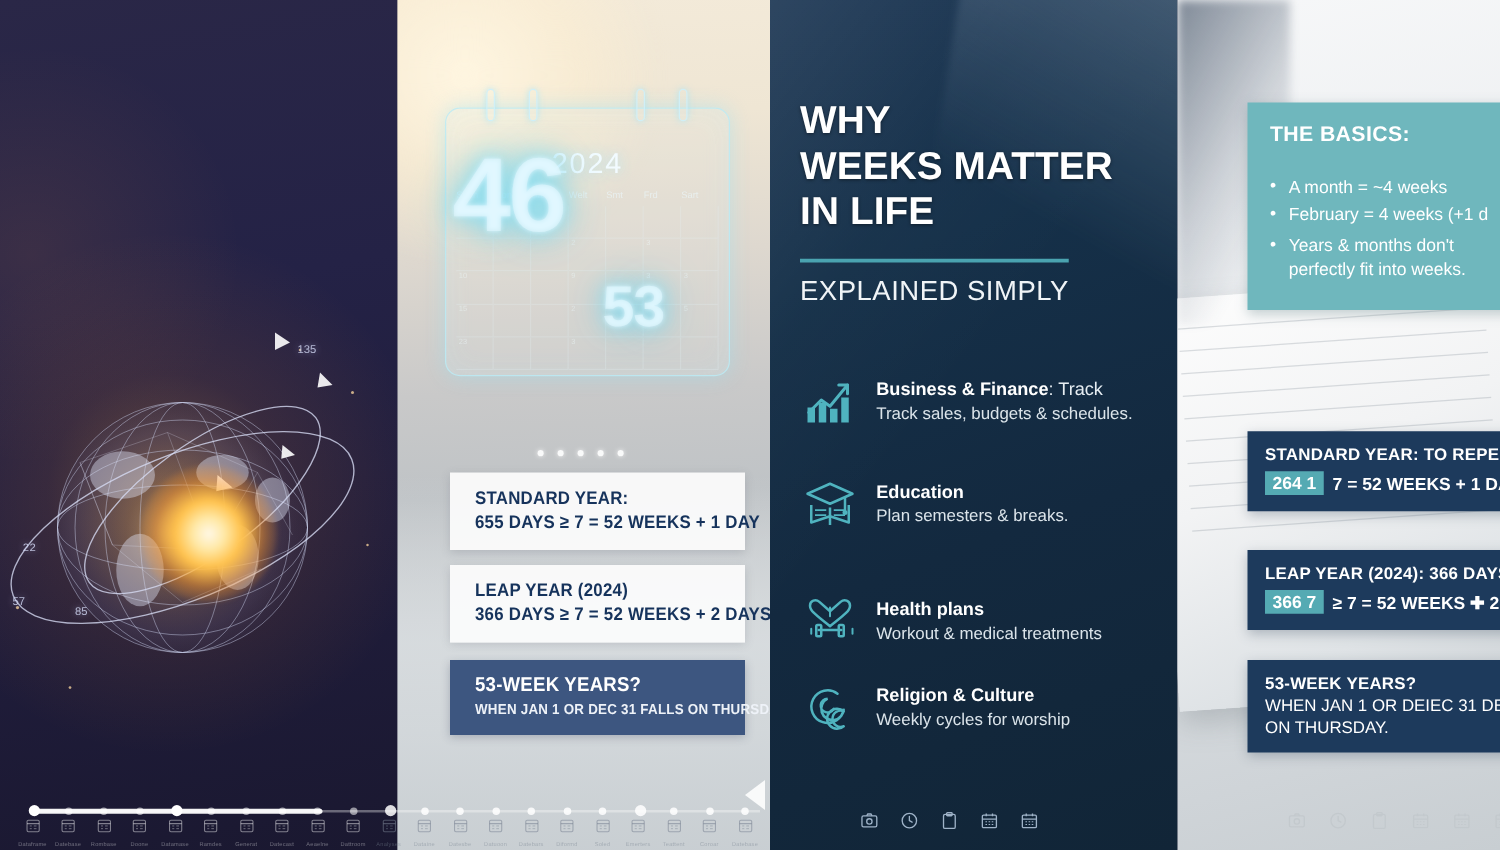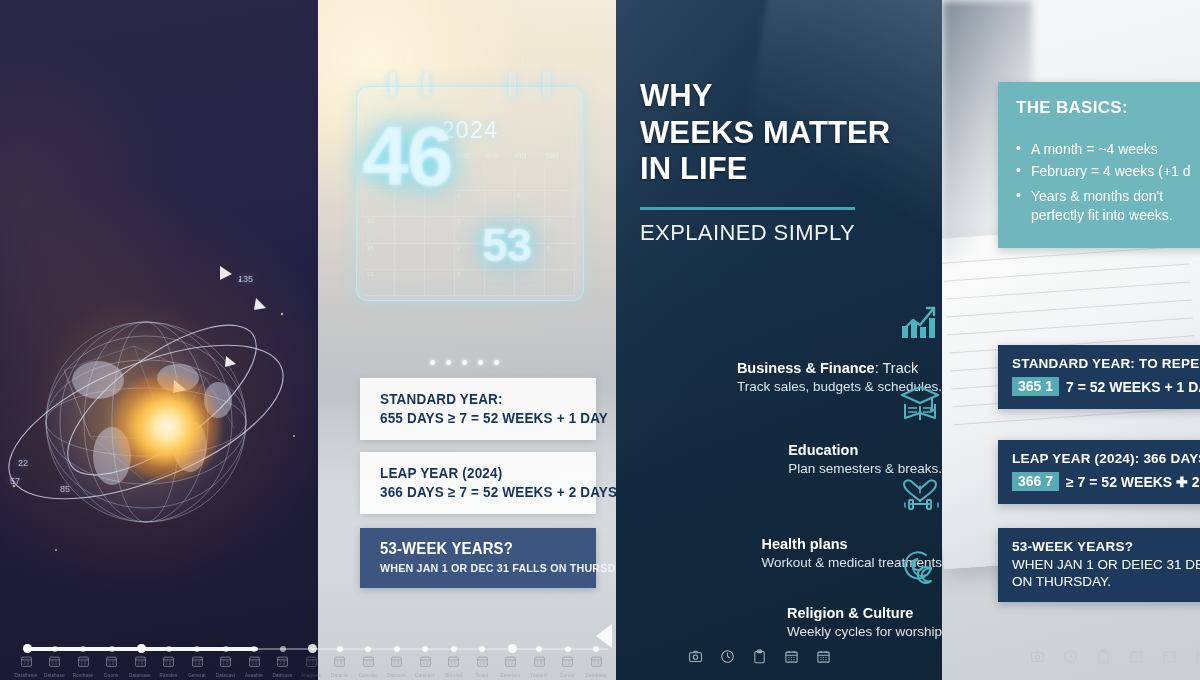--- a/index.html
+++ b/index.html
@@ -91,21 +91,21 @@
           linear-gradient(160deg,#16314f 0%,#153049 30%,#13293f 62%,#112537 100%); }
   .p3-sheen { position:absolute; right:-40px; top:-60px; width:230px; height:330px;
               background:linear-gradient(200deg, rgba(205,222,236,.30) 0%, rgba(190,210,228,.12) 42%, rgba(190,210,228,0) 70%);
               transform:rotate(9deg); filter:blur(3px); }
   .p3-title { position:absolute; left:24px; top:78px; width:300px; }
   .p3-title div { font-size:31px; font-weight:700; color:#fff; line-height:1.18;
                   letter-spacing:.1px; text-shadow:0 1px 3px rgba(0,0,0,.45); }
   .p3-rule { position:absolute; left:24px; top:207px; width:215px; height:2.5px; background:#4aa3b0; }
   .p3-sub { position:absolute; left:24px; top:220px; font-size:22px; color:#f0f4f7;
             letter-spacing:.4px; }
-  .feat { position:absolute; left:26px; width:300px; display:flex; gap:15px; align-items:flex-end;flex-direction:column; }
+  .feat { position:absolute; left:26px; width:300px; display:flex; gap:15px; align-items:center; }
   .feat .ico { width:44px; height:42px; flex:0 0 44px; color:#4fb3bf; }
   .feat .ft { font-size:14.5px; font-weight:700; color:#fff; line-height:1.25; }
   .feat .ft span.norm { font-weight:400; color:#e6edf2; }
   .feat .fd { font-size:13.5px; color:#dbe4ea; margin-top:2px; line-height:1.25; }
   .p3-icons { position:absolute; left:688px; bottom:16px; display:flex; gap:17px; }
 
   
   #p4 { left:942px; width:258px;
         background:
           linear-gradient(165deg,#f7f8f9 0%,#eef0f2 26%,#e3e6e9 48%,#d8dcdf 68%,#cfd4d8 86%,#c8ced2 100%); }
@@ -207,21 +207,21 @@
         <g fill="#ffd9a0" fill-opacity=".75">
           <circle cx="20" cy="236" r="1.3"></circle>
             <circle cx="62" cy="300" r="1.1"></circle>
           <circle cx="288" cy="64" r="1.2"></circle>
             <circle cx="300" cy="186" r="1"></circle>
           <circle cx="246" cy="30" r="1"></circle>
         </g>
       </svg>
       <div class="sunflare"></div>
       <div class="orb-label" style="left:244px; top:24px;">135</div>
-      <div class="orb-label" style="left:24px; top:208px;">22</div>
+      <div class="orb-label" style="left:24px; top:184px;font-family:Liberation Mono, monospace;">22</div>
       <div class="orb-label" style="left:16px; top:226px;">57</div>
       <div class="orb-label" style="left:66px; top:234px;">85</div>
     </div>
   </div>
 
   <div class="panel" id="p2">
     <div class="p2-blurglow"></div>
     <div class="p2-deskglow"></div>
 
     <div class="cal">
@@ -402,21 +402,21 @@
       <ul>
         <li>A month = ~4 weeks</li>
         <li>February = 4 weeks (+1 d</li>
         <li class="wrap">Years &amp; months don't perfectly fit into weeks.</li>
       </ul>
     </div>
 
     <div class="navy-card" style="top:345px;">
       <div class="l1">STANDARD YEAR: TO REPEME</div>
       <div class="l2">
-        <span class="chip">365 1</span>
+        <span class="chip">264 1</span>
         <span>7 = 52 WEEKS + 1 DA</span>
       </div>
     </div>
 
     <div class="navy-card" style="top:440px;">
       <div class="l1">LEAP YEAR (2024): 366 DAYS</div>
       <div class="l2">
         <span class="chip">366 7</span>
         <span>≥ 7 = 52 WEEKS ✚ 2 D</span>
       </div>

